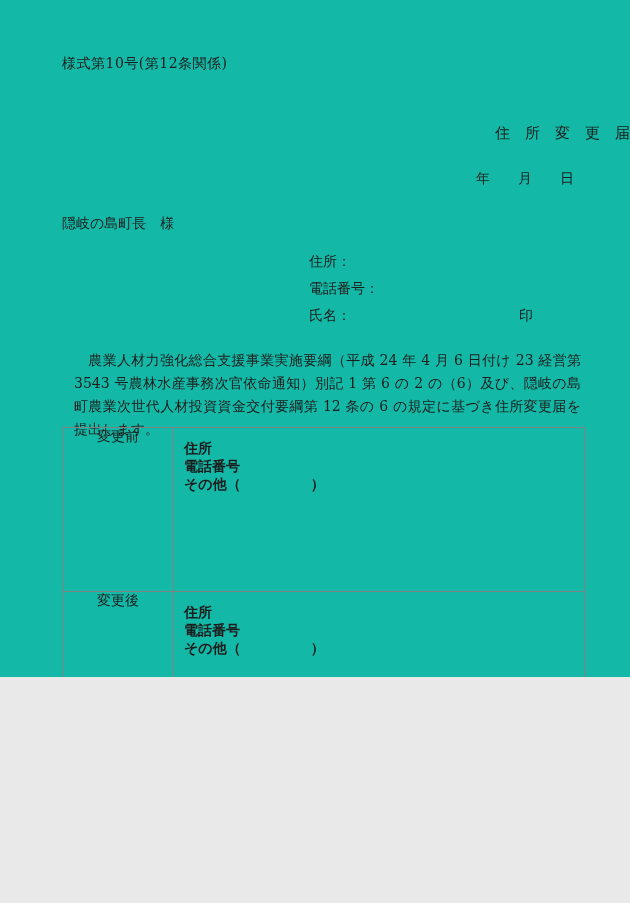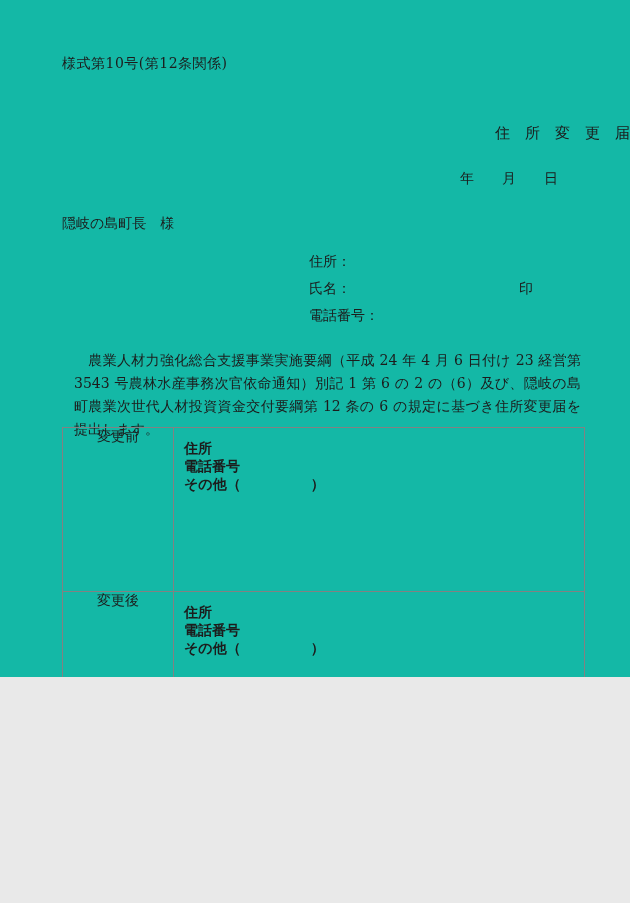--- a/index.html
+++ b/index.html
@@ -27,21 +27,21 @@
   .doc-title {
     position: absolute;
     left: 0;
     top: 124px;
     width: 100%;
     text-align: right;
     font-size: 15px;
   }
   .date-line {
     position: absolute;
-    right: 72px;
+    right: 56px;
     top: 170px;
     margin-left: 10px;
   }
   .addressee {
     position: absolute;
     left: 62px;
     top: 215px;
   }
   .applicant {
     position: absolute;
@@ -107,25 +107,25 @@
   <div class="form-number">様式第10号(第12条関係)</div>
 
   <div class="doc-title">住　所　変　更　届</div>
 
   <div class="date-line">年　　月　　日</div>
 
   <div class="addressee">隠岐の島町長　様</div>
 
   <div class="applicant">
     <div class="line">住所：</div>
+    <div class="line">電話番号：</div>
     <div class="line name-line">
       <span>氏名：</span>
       <span>印</span>
     </div>
-    <div class="line">電話番号：</div>
   </div>
 
   <p class="body-text">　農業人材力強化総合支援事業実施要綱（平成 24 年 4 月 6 日付け 23 経営第 3543 号農林水産事務次官依命通知）別記 1 第 6 の 2 の（6）及び、隠岐の島町農業次世代人材投資資金交付要綱第 12 条の 6 の規定に基づき住所変更届を提出します。</p>
 
   <table class="change-table">
     <tbody>
       <tr class="row-before">
         <td class="label-cell">変更前</td>
         <td class="content-cell">
           <div class="cell-inner">

